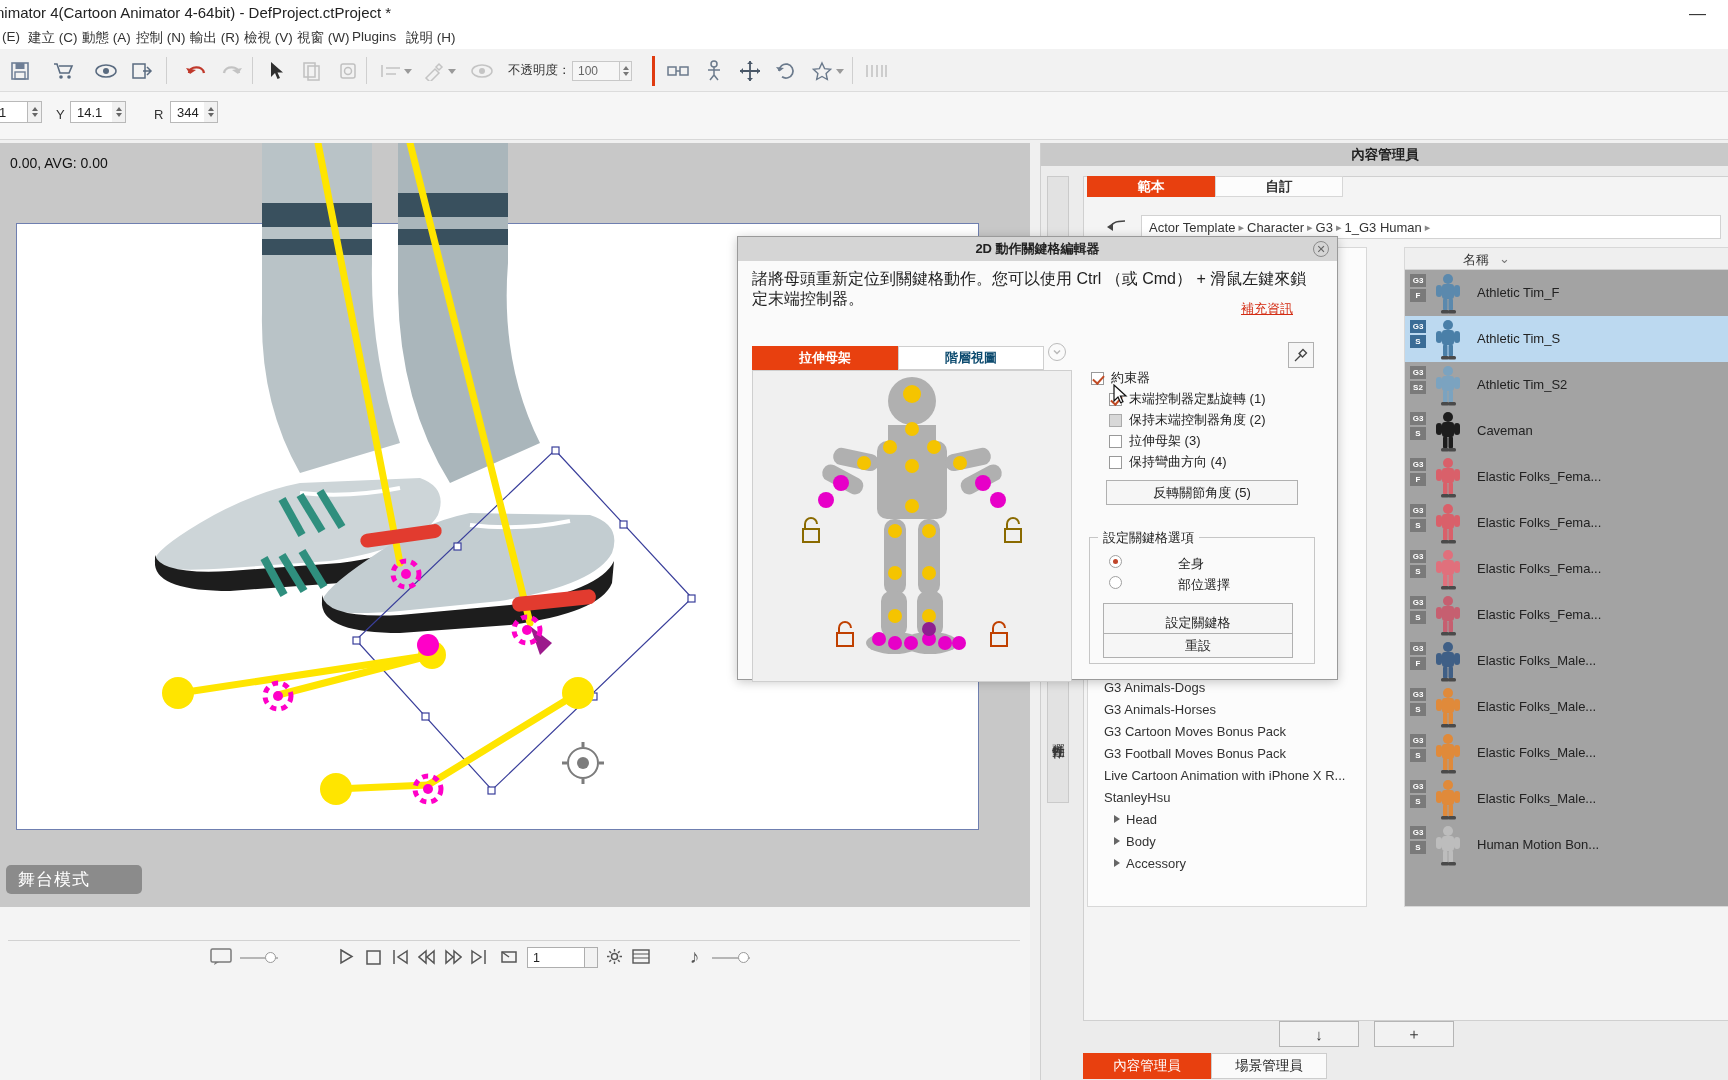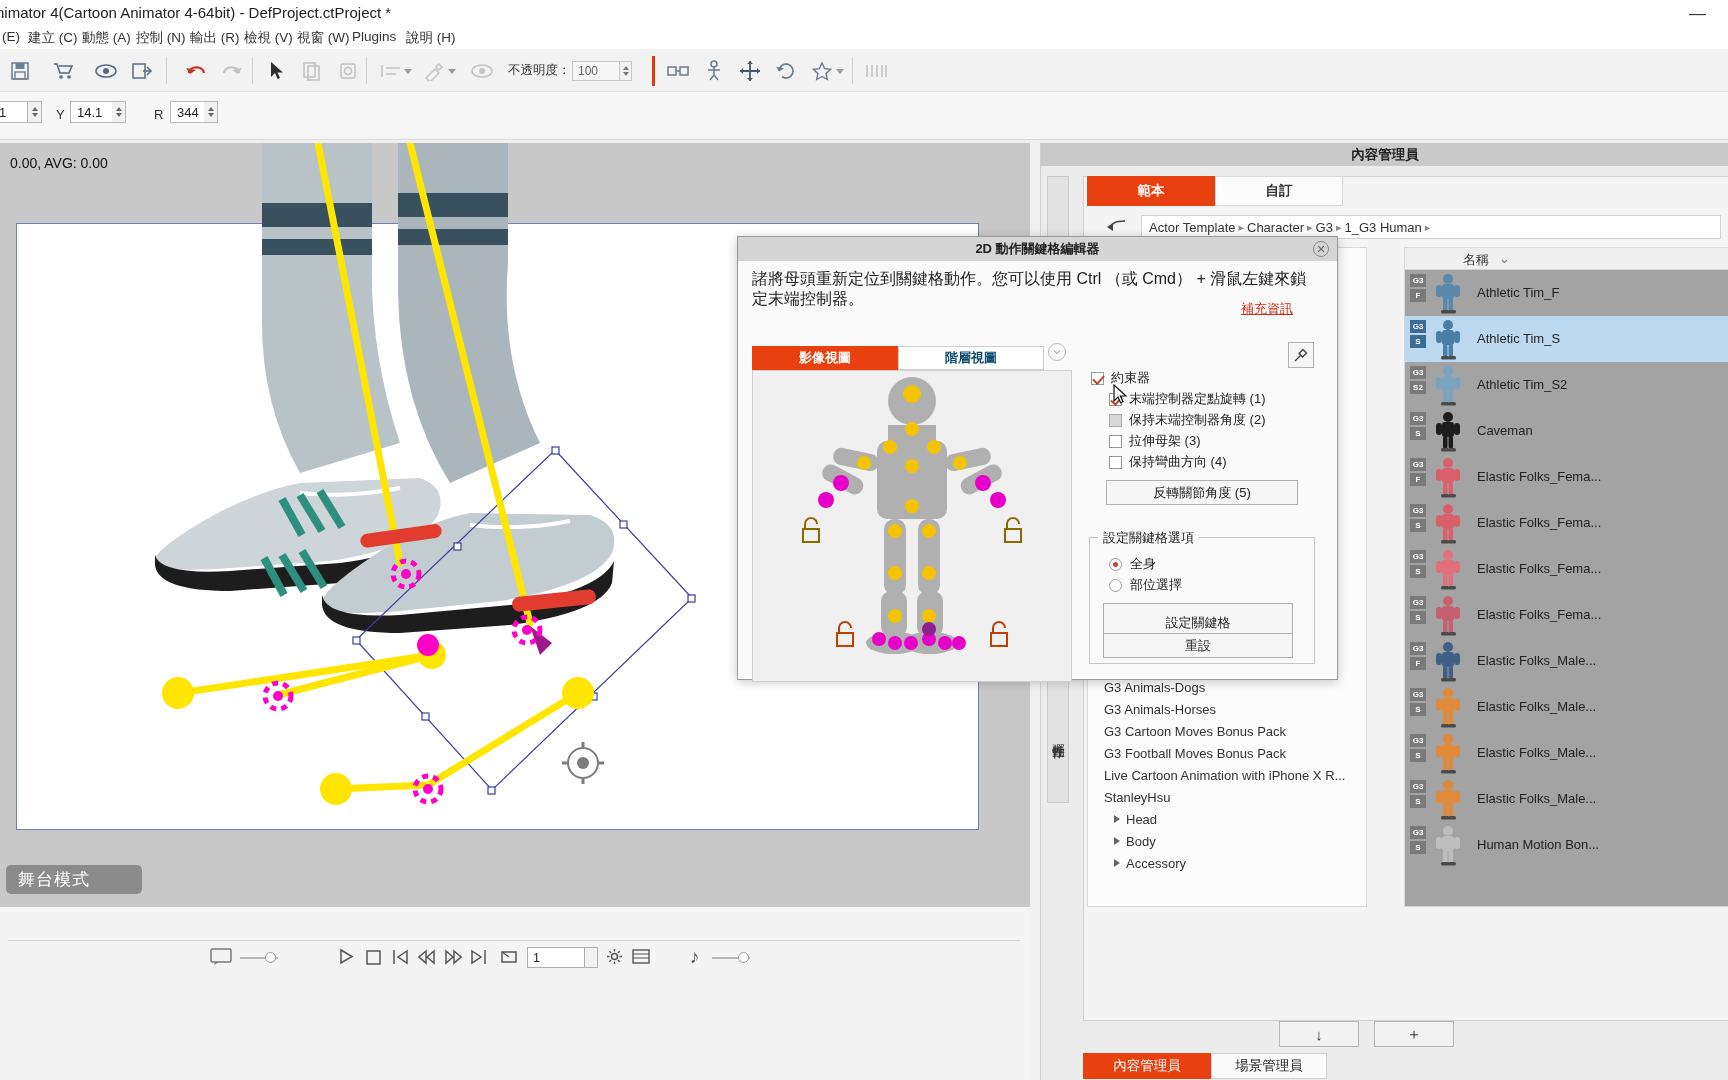--- a/index.html
+++ b/index.html
@@ -53,21 +53,21 @@
   .framebox{position:absolute;height:21px;border:1px solid #aeaeae;background:#fff;font-size:12.5px;
             display:flex;align-items:center;padding-left:5px;color:#222;}
   
   #cmpanel{position:absolute;left:1040px;top:143px;width:688px;height:937px;background:#ececec;border-left:1px solid #cfcfcf;}
   #cmtitle{position:absolute;left:0;top:0;width:688px;height:23px;background:#c9c9c9;
            display:flex;align-items:center;justify-content:center;font-size:13.5px;color:#222;font-weight:bold;}
   .vtab{position:absolute;width:22px;background:#e2e2e2;border:1px solid #cacaca;
         display:flex;align-items:center;justify-content:center;}
   .vtab span{writing-mode:vertical-rl;font-size:12.5px;color:#333;letter-spacing:1px;}
   #cmbody{position:absolute;left:42px;top:33px;width:646px;height:845px;background:#f4f4f4;border:1px solid #d0d0d0;}
-  .cmtab{position:absolute;top:0;height:30px;display:flex;align-items:center;justify-content:center;
+  .cmtab{position:absolute;top:0;height:21px;display:flex;align-items:center;justify-content:center;
          font-size:13.5px;font-weight:bold;font-family:Liberation Serif, serif;}
   .cmtab.on{background:#e8400f;color:#fff;}
   .cmtab.off{background:#fcfcfc;color:#333;border:1px solid #d7d7d7;}
   #crumbrow{position:absolute;left:44px;top:72px;width:642px;height:26px;}
   #crumb{position:absolute;left:56px;top:0;width:580px;height:24px;border:1px solid #d2d2d2;background:#fff;
          display:flex;align-items:center;padding-left:7px;font-size:13px;color:#333;gap:3px;}
   .cwrap{display:flex;align-items:center;gap:3px;}
   .carrow{color:#8a8a8a;font-size:11px;}
   #treepanel{position:absolute;left:46px;top:104px;width:280px;height:660px;background:#fcfcfc;border:1px solid #d8d8d8;overflow:hidden;}
   .trow{position:absolute;left:0;height:22px;display:flex;align-items:center;font-size:13px;color:#333;white-space:nowrap;}
@@ -107,21 +107,21 @@
             display:flex;align-items:center;justify-content:center;}
   .cbrow{position:absolute;display:flex;align-items:center;font-size:13px;color:#222;white-space:nowrap;}
   .cb{width:13px;height:13px;border:1px solid #999;background:#fff;margin-right:7px;position:relative;flex:none;}
   .cb.checked:after{content:"";position:absolute;left:3px;top:0px;width:5px;height:9px;
      border:solid #c04a24;border-width:0 2px 2px 0;transform:rotate(42deg);}
   .cb.dis{background:#d8d8d8;border-color:#aaa;}
   .dbtn{position:absolute;border:1px solid #b0b0b0;background:#f6f6f6;
         display:flex;align-items:center;justify-content:center;font-size:13px;color:#222;}
   #grp{position:absolute;left:351px;top:276px;width:226px;height:127px;border:1px solid #c6c6c6;}
   #grplab{position:absolute;left:360px;top:268px;background:#fafafa;padding:0 5px;font-size:13px;color:#222;}
-  .rbrow{position:absolute;display:flex;align-items:center;font-size:13px;color:#222;}
+  .rbrow{position:absolute;display:flex;align-items:flex-start;font-size:13px;color:#222;gap:48px;}
   .rb{width:13px;height:13px;border:1px solid #a0a0a0;border-radius:50%;background:#fff;margin-right:8px;position:relative;flex:none;}
   .rb.on:after{content:"";position:absolute;left:3px;top:3px;width:5px;height:5px;border-radius:50%;background:#c0452a;}
   #cursor{position:absolute;left:1113px;top:384px;}
 </style>
 </head>
 <body>
 
 <div id="titlebar">
   <div class="t">Animator 4(Cartoon Animator 4-64bit) - DefProject.ctProject *</div>
   <div class="min">—</div>
@@ -729,21 +729,21 @@
     <span>2D 動作關鍵格編輯器</span>
   </div>
   <div id="dlgclose">✕</div>
 
   <div id="dlgbody">
     <div id="dlgtext">
       <div>諸將母頭重新定位到關鍵格動作。您可以使用 Ctrl （或 Cmd） + 滑鼠左鍵來鎖定末端控制器。</div>
     </div>
     <div id="helplink">補充資訊</div>
 
-    <div class="dtab on" style="left:14px;width:146px">影像視圖</div>
+    <div class="dtab on" style="left:14px;width:146px">拉伸母架</div>
     <div class="dtab off" style="left:160px;width:146px">階層視圖</div>
     <div class="circicon" style="left:310px;top:82px">
       <svg width="10" height="10" viewBox="0 0 10 10">
           <path d="M2 3.5L5 6.5 8 3.5" fill="none" stroke="#b8b8b8" stroke-width="1.5"></path>
         </svg>
     </div>
     <div class="dbtn" style="left:550px;top:81px;width:26px;height:26px">
       <svg width="16" height="16" viewBox="0 0 16 16">
           <path d="M2 14l6-6M8 8l-1.5-1.5M10 2.5l3.5 3.5-4 4-3.5-3.5z" fill="none" stroke="#444" stroke-width="1.3"></path>
         </svg>

